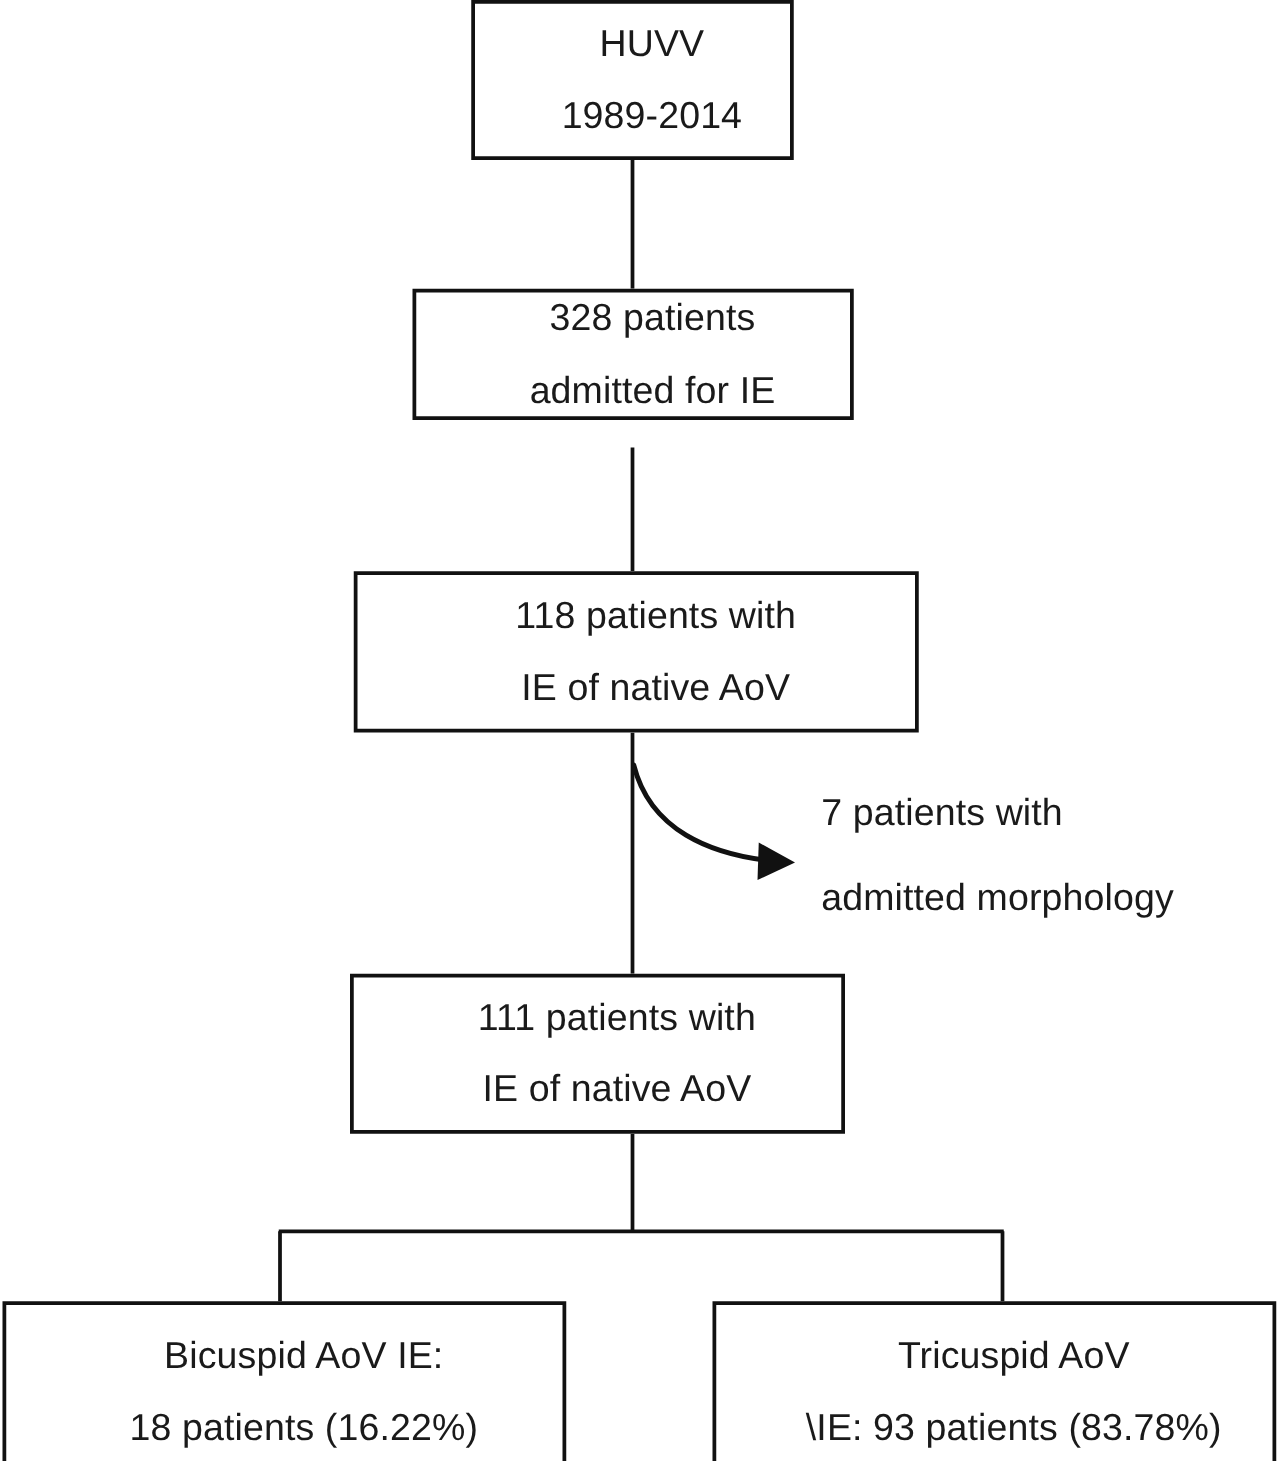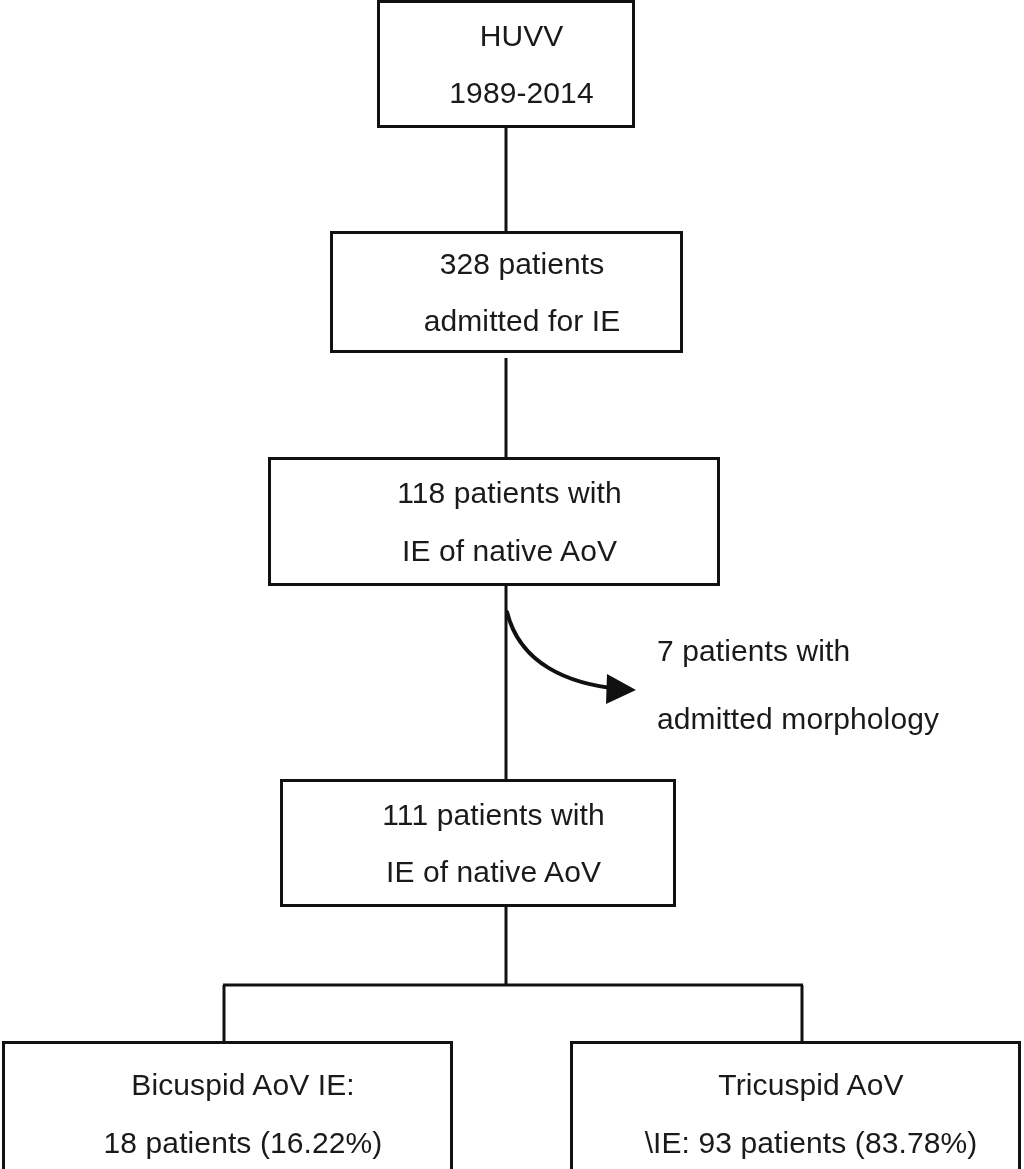--- a/index.html
+++ b/index.html
@@ -51,22 +51,22 @@
   .node-line.l1 { margin-bottom: 26px; }
   .side-note {
     position: absolute;
     z-index: 2;
     text-align: left;
   }
   .side-note .node-line.l1 { margin-bottom: 36px; }
 
   
   #node-source   { left: 377px; top: 0px;    width: 258px; height: 128px; }
-  #node-admitted { left: 330px; top: 231px;  width: 353px; height: 122px; }
-  #node-native   { left: 268px; top: 457px;  width: 452px; height: 129px; }
+  #node-admitted { left: 330px; top: 231px;  width: 353px; height: 105px; }
+  #node-native   { left: 283px; top: 457px;  width: 452px; height: 129px; }
   #node-native2  { left: 280px; top: 779px;  width: 396px; height: 128px; }
   #node-bicuspid { left: 2px;   top: 1041px; width: 451px; height: 145px; }
   #node-tricuspid{ left: 570px; top: 1041px; width: 451px; height: 145px; }
   #note-excluded { left: 657px; top: 635px;  width: 360px; }
 </style>
 </head>
 <body>
 
 <div id="flow-root">
 

